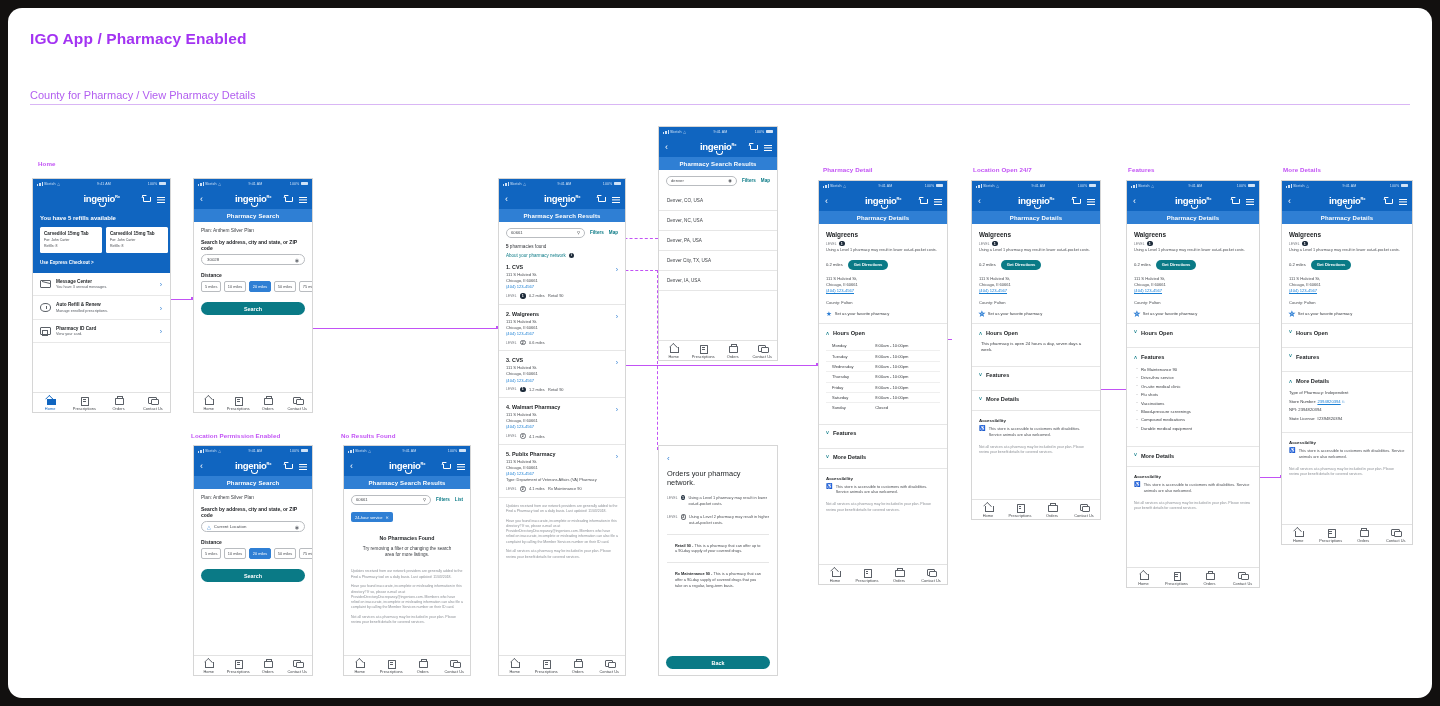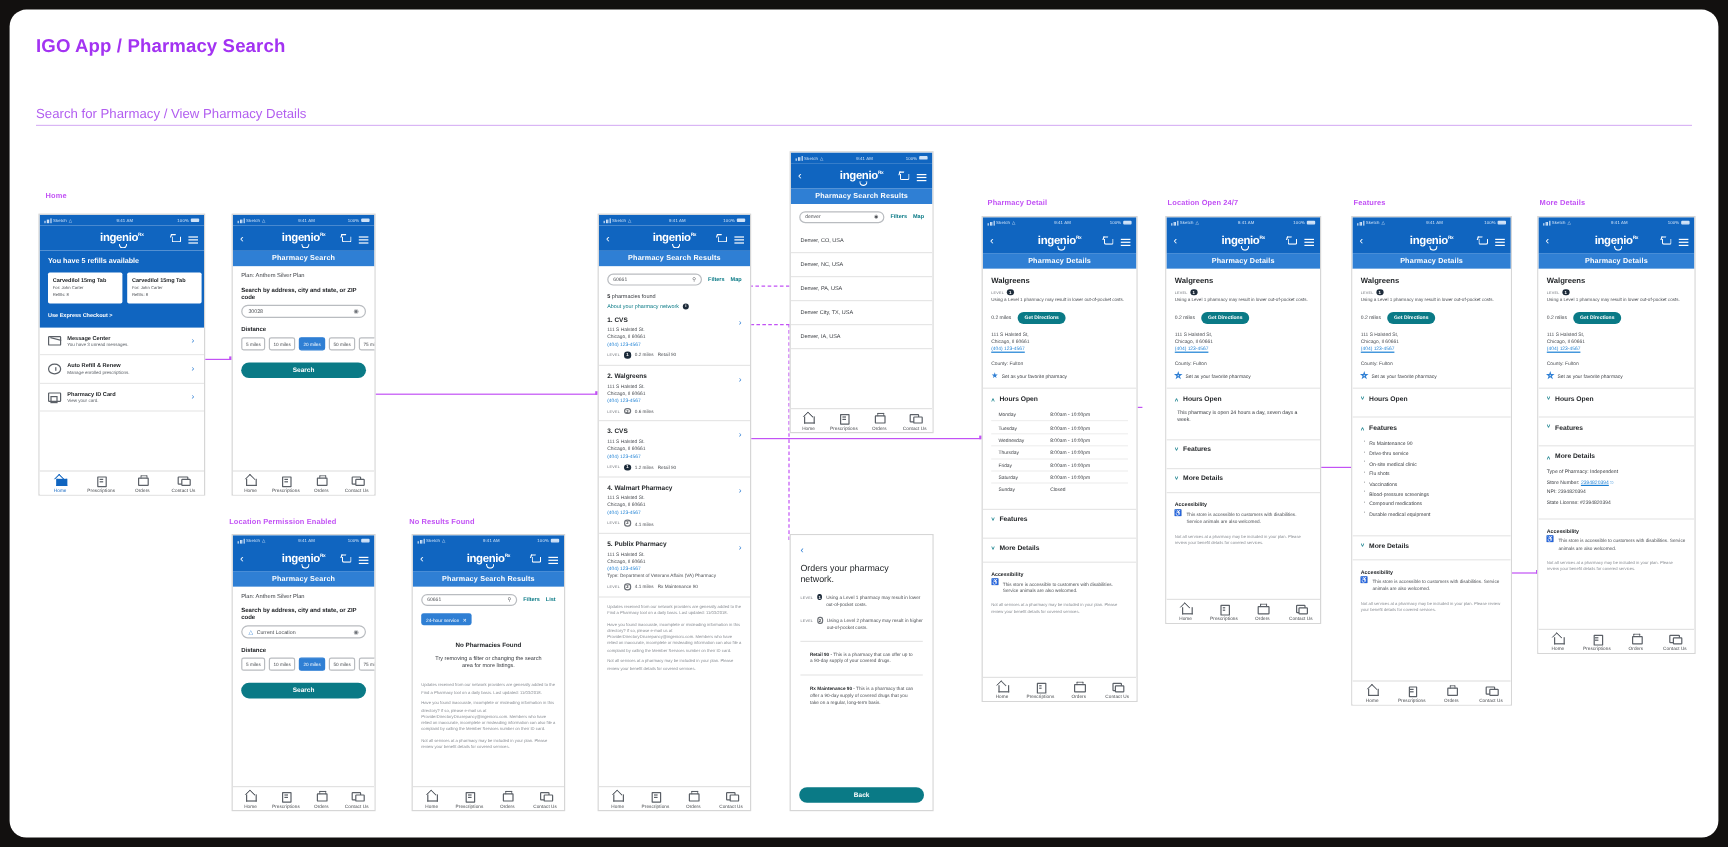--- a/index.html
+++ b/index.html
@@ -279,22 +279,22 @@
   .dot { position: absolute; width: 3.4px; height: 3.4px; background: #c252f5; }
   .conn.dash { background: none; border-top: 1px dashed #c252f5; height: 0; }
   .conn.vdash { background: none; border-left: 1px dashed #c252f5; width: 0; }
   .ann { position: absolute; font-size: 4.6px; color: #c252f5; white-space: nowrap; }
 </style>
 </head>
 <body>
 
 <div id="board">
 
-  <div class="page-title">IGO App / Pharmacy Search</div>
-  <div class="breadcrumb">Search for Pharmacy / View Pharmacy Details</div>
+  <div class="page-title">IGO App / Pharmacy Enabled</div>
+  <div class="breadcrumb">County for Pharmacy / View Pharmacy Details</div>
   <div class="hrule"></div>
 
   <div class="conn" style="left:119px;top:291px;width:66px;height:1px;"></div>
   <div class="dot" style="left:117px;top:289px;"></div>
   <div class="dot" style="left:183px;top:289px;"></div>
 
   <div class="conn" style="left:300px;top:320px;width:190px;height:1px;"></div>
   <div class="dot" style="left:298px;top:318px;"></div>
   <div class="dot" style="left:488px;top:318px;"></div>
 

